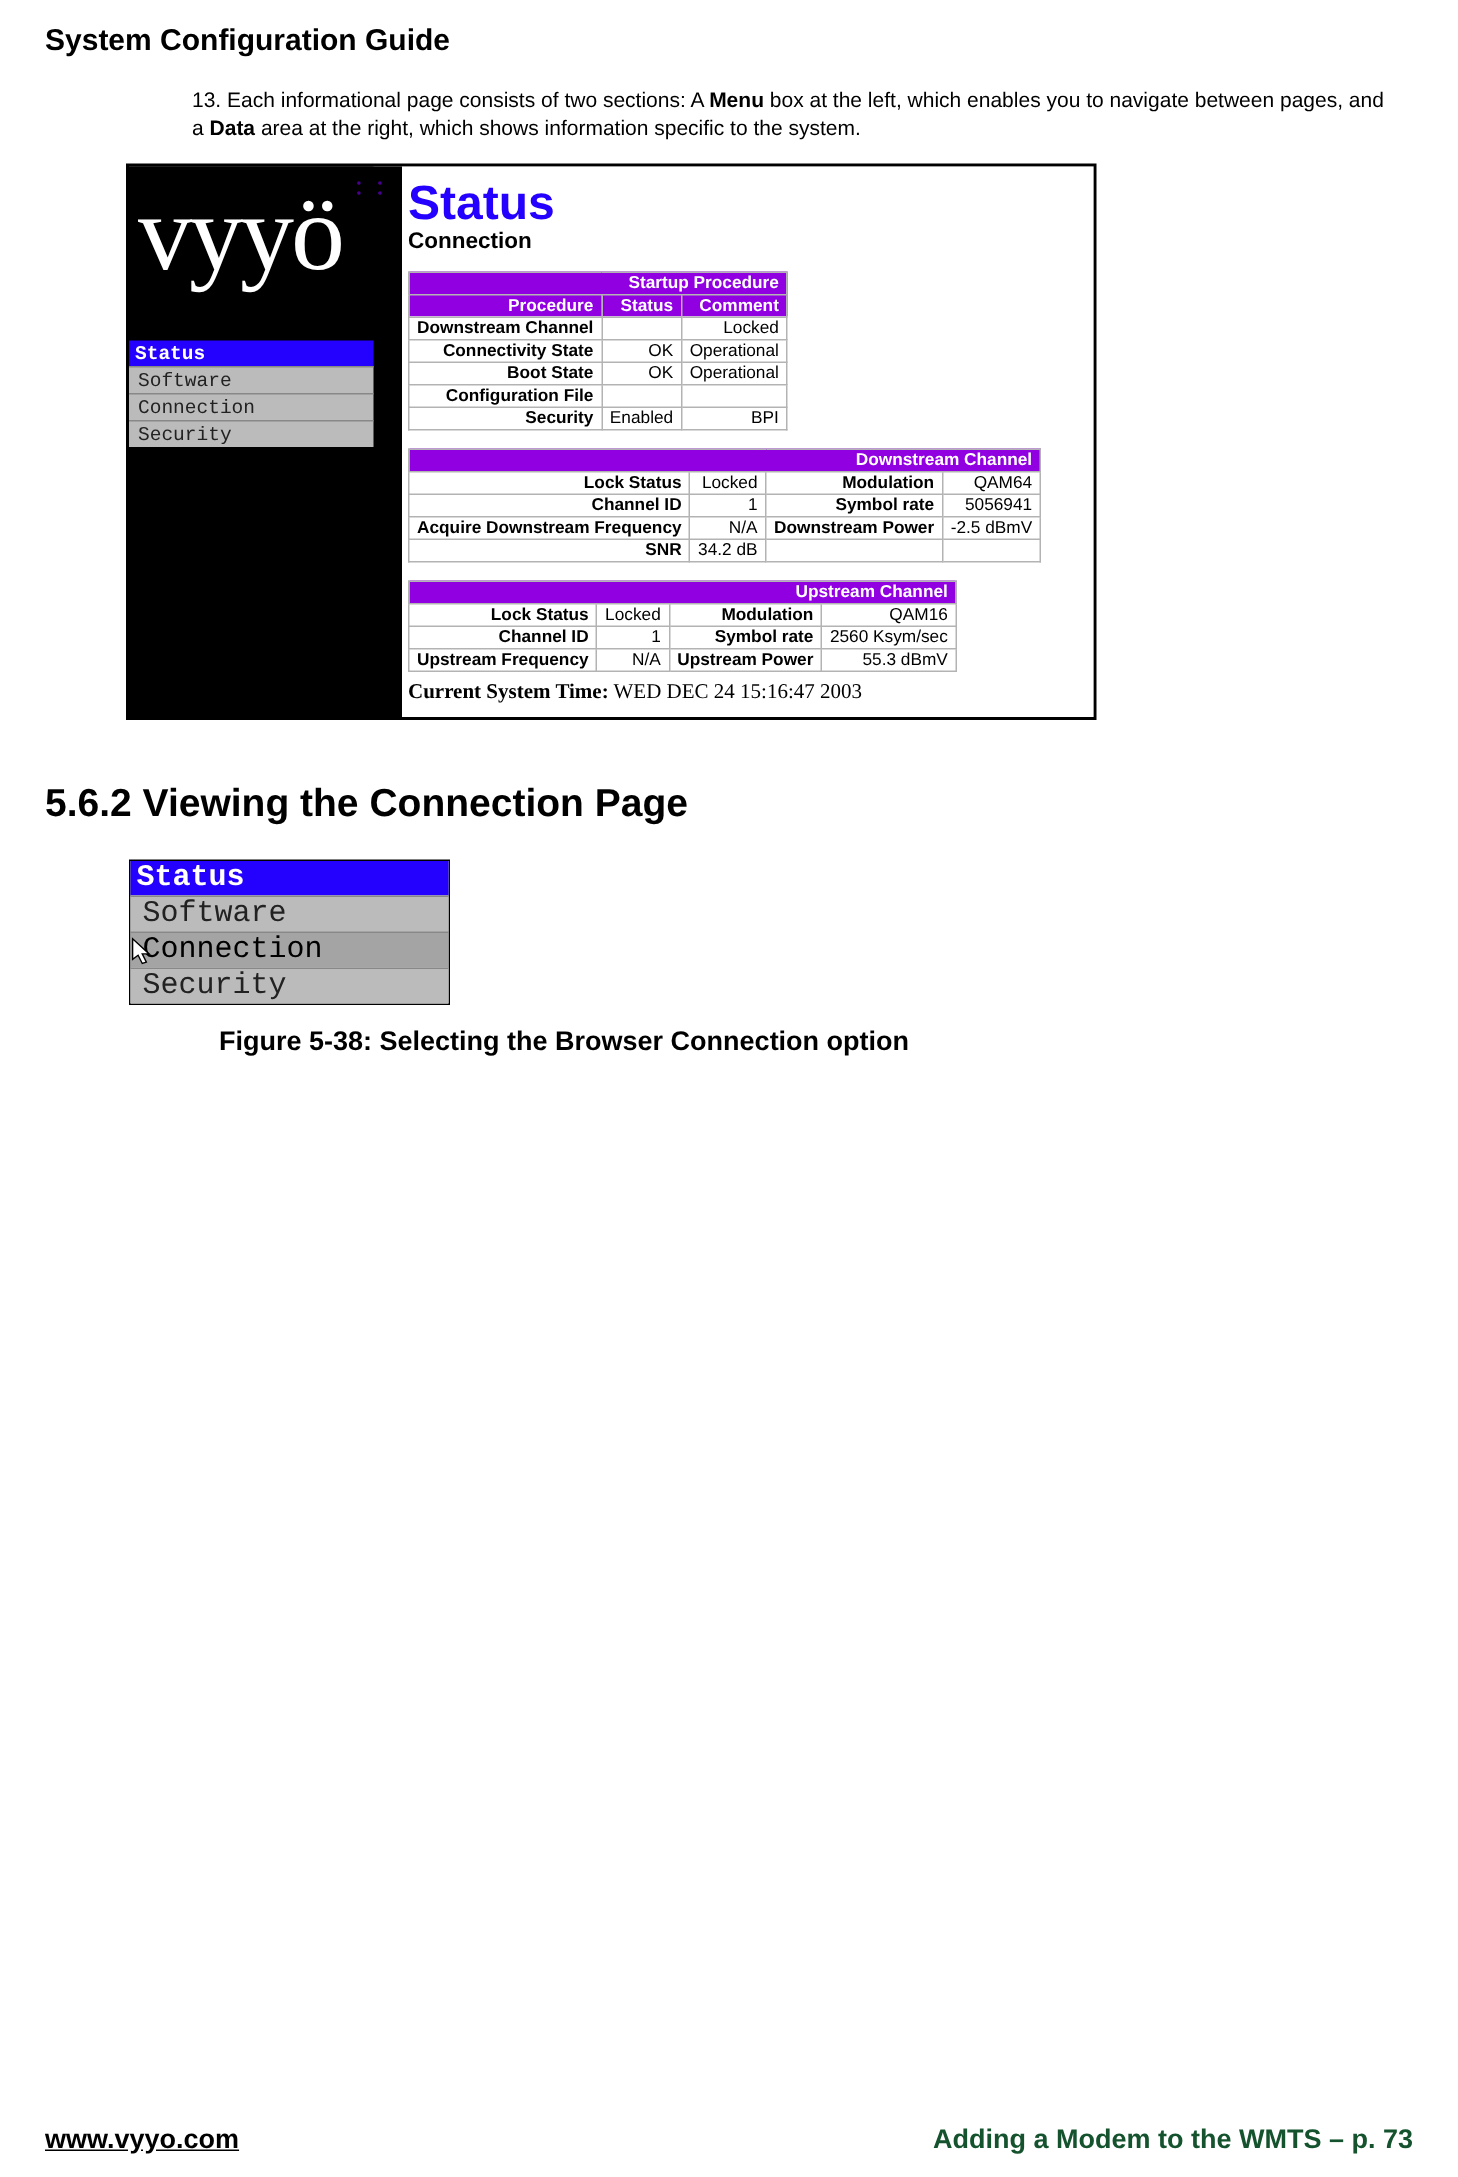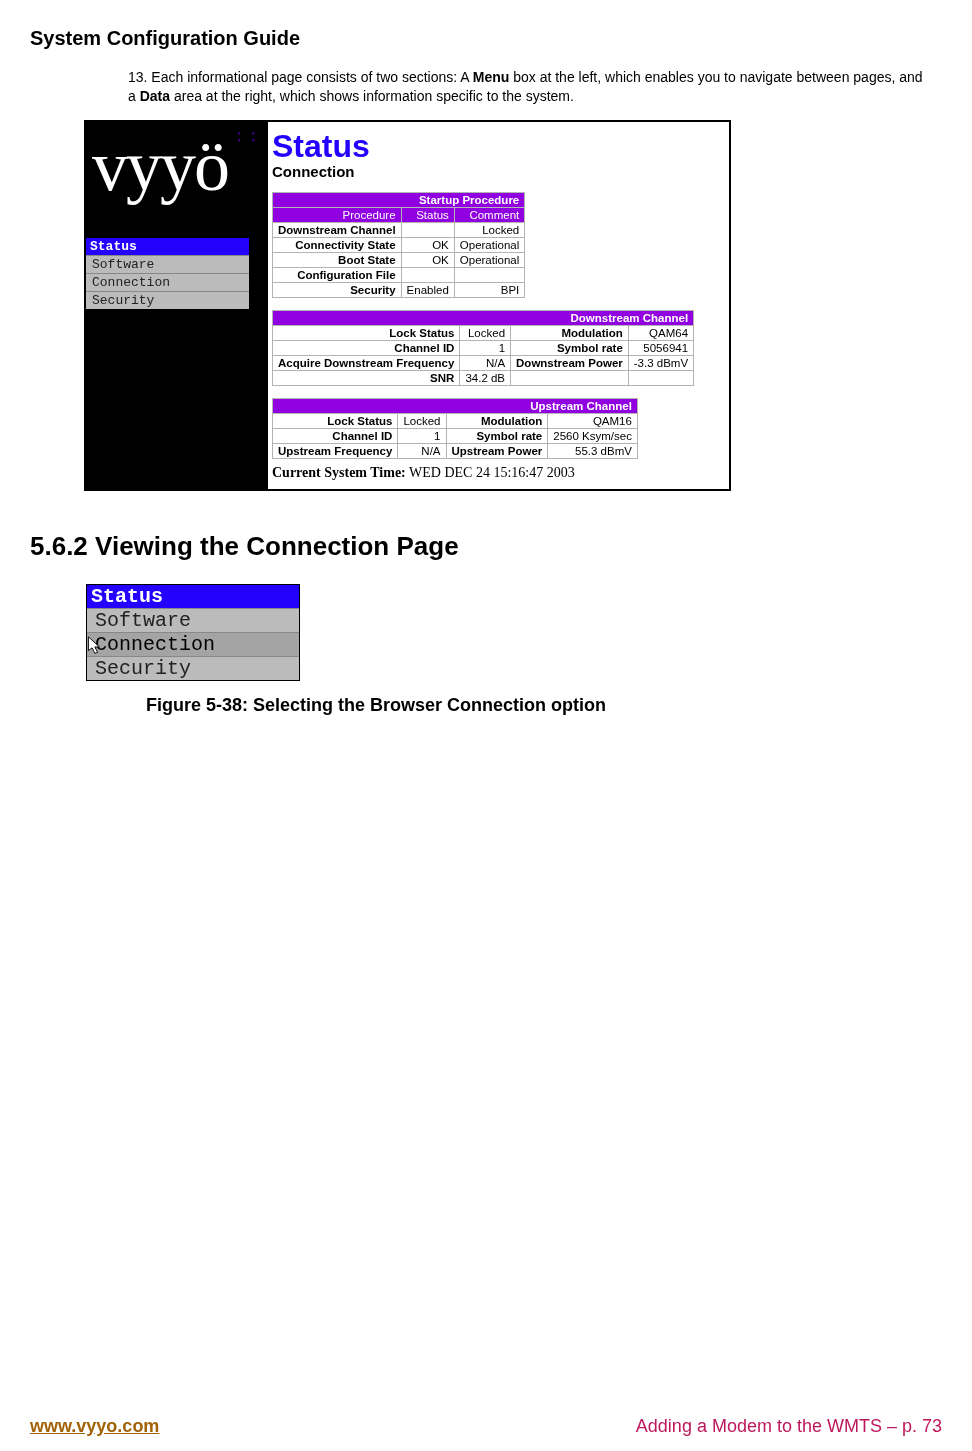--- a/index.html
+++ b/index.html
@@ -1,16 +1,16 @@
 <!DOCTYPE html>
 <html><head>
 <meta charset="utf-8">
 <style>
   html,body { margin:0; padding:0; background:#fff; font-family: Arial, Helvetica, sans-serif; color:#000; }
-  .page { width:972px; min-height:1451px; margin:0 auto; position:relative; padding:21px 30px 0 30px; box-sizing:border-box; }
+  .page { width:972px; min-height:1451px; margin:0 auto; position:relative; padding:10px 30px 0 30px; box-sizing:border-box; }
   .doc-title { font-weight:bold; font-size:20px; margin:6px 0 18px 0; }
   .para { font-size:14px; line-height:1.35; margin:0 14px 14px 98px; }
   .para .bold { font-weight:bold; }
   .fig-wrap-1 { margin:8px 0 0 54px; }
   .fig1 { width:643px; border:2px solid #000; background:#000; position:relative; }
   .addr-row { background:#d6d0c8; padding:2px 4px; border-bottom:1px solid #808080; display:flex; align-items:center; font-size:12px; }
   .addr-row .lbl { margin-right:4px; color:#000; }
   .addr-row .ie { width:14px; height:14px; margin-right:3px; background:linear-gradient(#3a6cff,#0d3bd0); border-radius:2px; border:1px solid #9aa; }
   .addr-row .url { flex:1; background:#fff; border:1px solid #808080; padding:1px 4px; font-size:12px; color:#000; }
   .content-row { display:flex; background:#000;gap:19px; }
@@ -20,42 +20,42 @@
   .status-menu { margin-top:36px; font-family:"Courier New", monospace; font-size:13px; }
   .status-menu .hdr { background:#2400ff; color:#fff; padding:1px 4px; font-weight:bold; }
   .status-menu .item { background:#bbbbbb; color:#222; padding:1px 6px; border-top:1px solid #888; }
   .right-col { flex:1; background:#fff; font-size:12px; padding:6px 4px 8px 4px; color:#000; }
   .status-title { color:#2400ff; font-size:32px; font-weight:bold; font-family:Arial,sans-serif; }
   .conn-head { font-weight:bold; font-size:15px; margin-top:-2px; }
   .conn-sub { font-size:12px; margin-left:38px; }
   table.ptable { border-collapse:collapse; font-size:11.5px; margin-top:12px; }
   table.ptable td, table.ptable th { border:1px solid #b3b3b3; padding:1px 5px; text-align:right; white-space:nowrap; }
   .section-head { background:#9000e0; color:#fff; font-weight:bold; }
-  .col-head { background:#9000e0; color:#fff; font-weight:normal; }
+  .col-head { background:#9000e0; color:#fff; font-weight:bold; }
   .rowlabel { background:#fff; font-weight:bold; }
   .val { background:#fff; }
   .systime { font-family:"Times New Roman",serif; font-size:14px; margin-top:6px; }
   .systime .b { font-weight:bold; }
 
   h2.sec { font-size:26px; font-weight:bold; margin:40px 0 22px 0; }
   .instr { font-size:20px; font-weight:bold; margin:0 0 14px 0; }
 
   .fig2-wrap { margin-left:56px; }
   .fig2 { width:212px; border:1px solid #000; }
   .menu2 { font-family:"Courier New",monospace; font-size:20px; width:100%; }
   .menu2 .hdr { background:#2400ff; color:#fff; padding:0 4px; font-weight:bold; }
   .menu2 .item { background:#bbbbbb; color:#222; padding:0 8px; border-top:1px solid #888; position:relative; }
   .menu2 .item.sel { background:#a4a4a4; color:#000; }
   .cursor { position:absolute; left:-4px; top:2px; width:20px; height:22px; pointer-events:none; }
 
   .caption { font-weight:bold; font-size:18px; margin:14px 0 0 116px; }
 
   .footer { position:absolute; bottom:14px; left:30px; right:30px; display:flex; justify-content:space-between; font-size:18px; }
-  .footer a { color:#a16207; text-decoration:underline; font-weight:bold; }
-  .footer .r { font-weight:normal; color:#be185d; }
+  .footer a { color:#000000; text-decoration:underline; font-weight:bold; }
+  .footer .r { font-weight:bold; color:#14532d; }
 </style>
 </head>
 <body>
 
 <div class="page">
 
   <div class="doc-title">System Configuration Guide</div>
 
   <p class="para">
     <span>13. Each informational page consists of two sections: A </span><span class="bold">Menu</span><span> box at the left, which enables you to navigate between pages, and a </span><span class="bold">Data</span><span> area at the right, which shows information specific to the system.</span>
@@ -132,21 +132,21 @@
             <tr>
                   <td class="rowlabel">Channel ID</td>
                   <td class="val">1</td>
                   <td class="rowlabel">Symbol rate</td>
                   <td class="val">5056941</td>
                 </tr>
             <tr>
                   <td class="rowlabel">Acquire Downstream Frequency</td>
                   <td class="val">N/A</td>
                   <td class="rowlabel">Downstream Power</td>
-                  <td class="val">-3.3 dBmV</td>
+                  <td class="val">-2.5 dBmV</td>
                 </tr>
             <tr>
                   <td class="rowlabel">SNR</td>
                   <td class="val">34.2 dB</td>
                   <td class="rowlabel"></td>
                   <td class="val"></td>
                 </tr>
           </tbody>
             </table>
 

